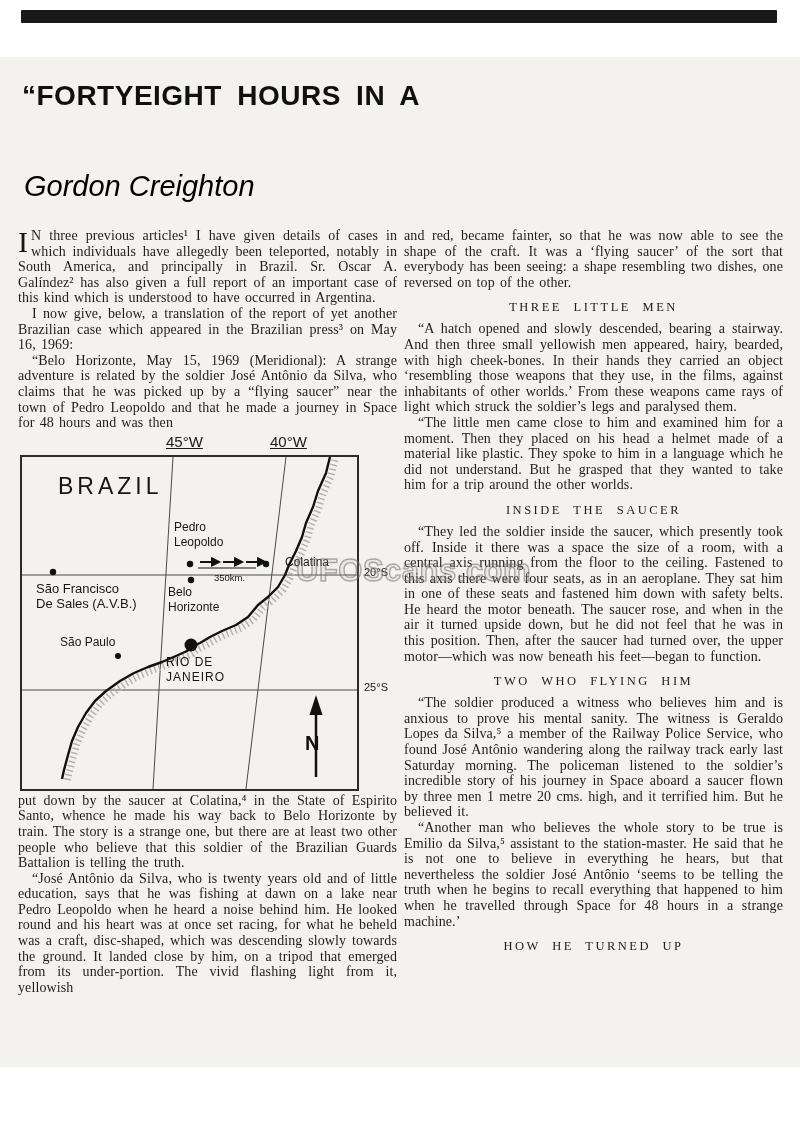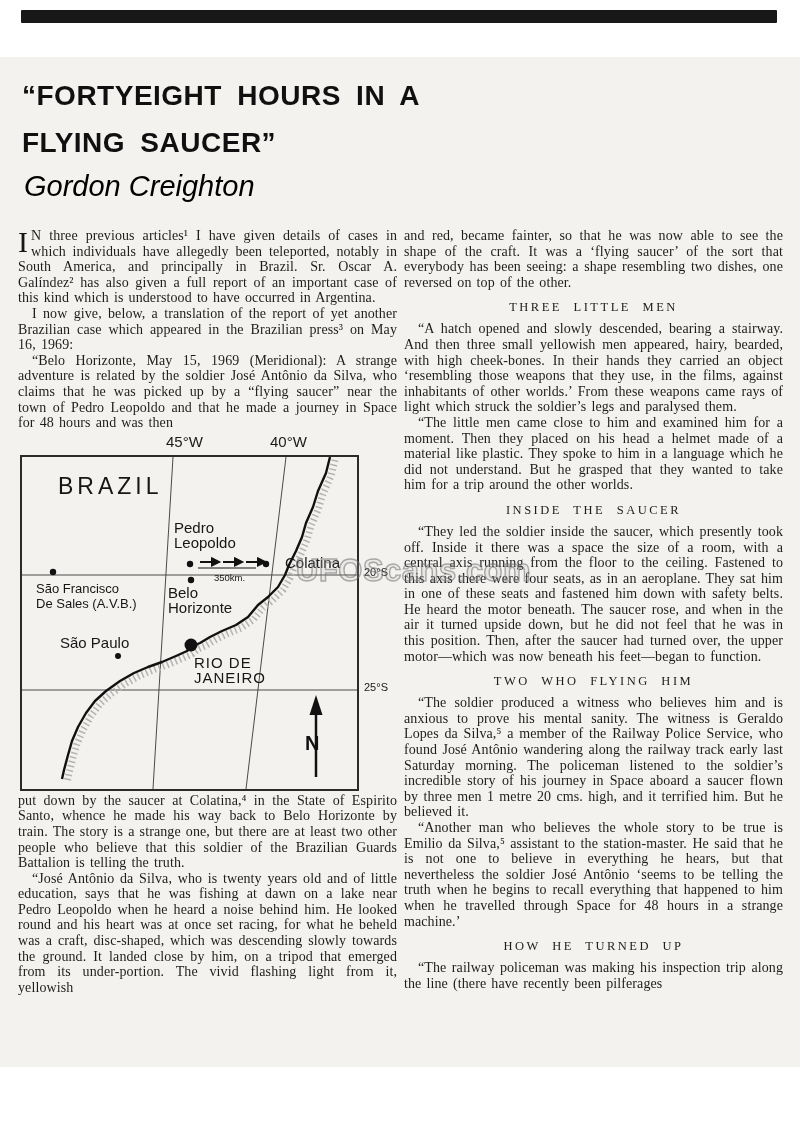--- a/index.html
+++ b/index.html
@@ -23,55 +23,54 @@
            color:#1d1d1d; word-spacing:1.5px; letter-spacing:0.1px; }
   p.indent { text-indent:14px; }
   .dropcap { float:left; font-size:30px; line-height:26px; padding:1px 3px 0 0; color:#161616; }
   .sect { text-align:center; font-size:12.5px; letter-spacing:2.5px; word-spacing:6px;
           margin:10px 0 6px; color:#1d1d1d; font-weight:normal; }
 
   
   .map-wrap { position:relative; margin-top:2px; height:360px; }
   .lon-row { position:relative; height:22px;
              font-family:"Liberation Sans","DejaVu Sans",sans-serif; font-size:15px; color:#1a1a1a; }
-  .lon-row span { position:absolute; top:0; }
+  .lon-row span { position:absolute; top:0;text-decoration:underline; }
   .lon-45 { left:148px; } .lon-40 { left:252px; }
   .map-box { position:relative; margin-left:2px; width:339px; height:336px;
              border:2px solid #2b2b2b; box-sizing:border-box; }
   .map-box svg { position:absolute; left:0; top:0; }
   .map-label { position:absolute; font-family:"Liberation Sans","DejaVu Sans",sans-serif;
-               font-size:15px; line-height:15px; color:#161616; white-space:pre-line; }
+               font-size:12px; line-height:15px; color:#161616; white-space:pre-line; }
   .lbl-brazil { left:36px; top:22px; font-size:23px; letter-spacing:4px; }
   .lbl-pedro { left:152px; top:63px; }
   .lbl-colatina { left:263px; top:98px; }
   .lbl-saofran { left:14px; top:124px; font-size:13px; }
   .lbl-belo { left:146px; top:128px; }
   .lbl-saopaulo { left:38px; top:178px; }
-  .lbl-rio { left:172px; top:198px; letter-spacing:1px; }
+  .lbl-rio { left:144px; top:198px; letter-spacing:1px; }
   .lbl-scale { left:192px; top:113px; font-size:9.5px; }
   .lat-label { position:absolute; left:346px;
                font-family:"Liberation Sans","DejaVu Sans",sans-serif; font-size:11px; color:#1a1a1a; }
   .lat-20 { top:133px; } .lat-25 { top:248px;text-align:center; }
 
   .watermark { position:absolute; left:296px; top:553px; z-index:6;
                font-family:"Liberation Sans","DejaVu Sans",sans-serif;
                font-weight:bold; font-size:31px; letter-spacing:0.5px;
                color:rgba(190,190,190,0.18);
                -webkit-text-stroke:1.4px rgba(110,110,110,0.55); }
 </style>
 </head>
 <body>
 
 <div class="page">
   <div class="scan-area"></div>
   <div class="top-bar"></div>
 
   <div class="title">
     <div>“FORTYEIGHT HOURS IN A</div>
-    <div>FLYING SAUCER”</div>
   </div>
   <div class="byline">Gordon Creighton</div>
 
   <div class="col col-left">
     <p><span class="dropcap">I</span><span>N three previous articles¹ I have given details of cases in which individuals have allegedly been teleported, notably in South America, and principally in Brazil. Sr. Oscar A. Galíndez² has also given a full report of an important case of this kind which is understood to have occurred in Argentina.</span></p>
     <p class="indent">I now give, below, a translation of the report of yet another Brazilian case which appeared in the Brazilian press³ on May 16, 1969:</p>
     <p class="indent">“Belo Horizonte, May 15, 1969 (Meridional): A strange adventure is related by the soldier José Antônio da Silva, who claims that he was picked up by a “flying saucer” near the town of Pedro Leopoldo and that he made a journey in Space for 48 hours and was then</p>
 
     <div class="map-wrap">
       <div class="lon-row">
@@ -138,17 +137,16 @@
     <p>and red, became fainter, so that he was now able to see the shape of the craft. It was a ‘flying saucer’ of the sort that everybody has been seeing: a shape resembling two dishes, one reversed on top of the other.</p>
     <div class="sect">THREE LITTLE MEN</div>
     <p class="indent">“A hatch opened and slowly descended, bearing a stairway. And then three small yellowish men appeared, hairy, bearded, with high cheek-bones. In their hands they carried an object ‘resembling those weapons that they use, in the films, against inhabitants of other worlds.’ From these weapons came rays of light which struck the soldier’s legs and paralysed them.</p>
     <p class="indent">“The little men came close to him and examined him for a moment. Then they placed on his head a helmet made of a material like plastic. They spoke to him in a language which he did not understand. But he grasped that they wanted to take him for a trip around the other worlds.</p>
     <div class="sect">INSIDE THE SAUCER</div>
     <p class="indent">“They led the soldier inside the saucer, which presently took off. Inside it there was a space the size of a room, with a central axis running from the floor to the ceiling. Fastened to this axis there were four seats, as in an aeroplane. They sat him in one of these seats and fastened him down with safety belts. He heard the motor beneath. The saucer rose, and when in the air it turned upside down, but he did not feel that he was in this position. Then, after the saucer had turned over, the upper motor—which was now beneath his feet—began to function.</p>
     <div class="sect">TWO WHO FLYING HIM</div>
     <p class="indent">“The soldier produced a witness who believes him and is anxious to prove his mental sanity. The witness is Geraldo Lopes da Silva,⁵ a member of the Railway Police Service, who found José Antônio wandering along the railway track early last Saturday morning. The policeman listened to the soldier’s incredible story of his journey in Space aboard a saucer flown by three men 1 metre 20 cms. high, and it terrified him. But he believed it.</p>
     <p class="indent">“Another man who believes the whole story to be true is Emilio da Silva,⁵ assistant to the station-master. He said that he is not one to believe in everything he hears, but that nevertheless the soldier José Antônio ‘seems to be telling the truth when he begins to recall everything that happened to him when he travelled through Space for 48 hours in a strange machine.’</p>
     <div class="sect">HOW HE TURNED UP</div>
-    <p class="indent">“The railway policeman was making his inspection trip along the line (there have recently been pilferages</p>
   </div>
 
   <div class="watermark">UFOScans.com</div>
 </div>
 
 </body></html>

